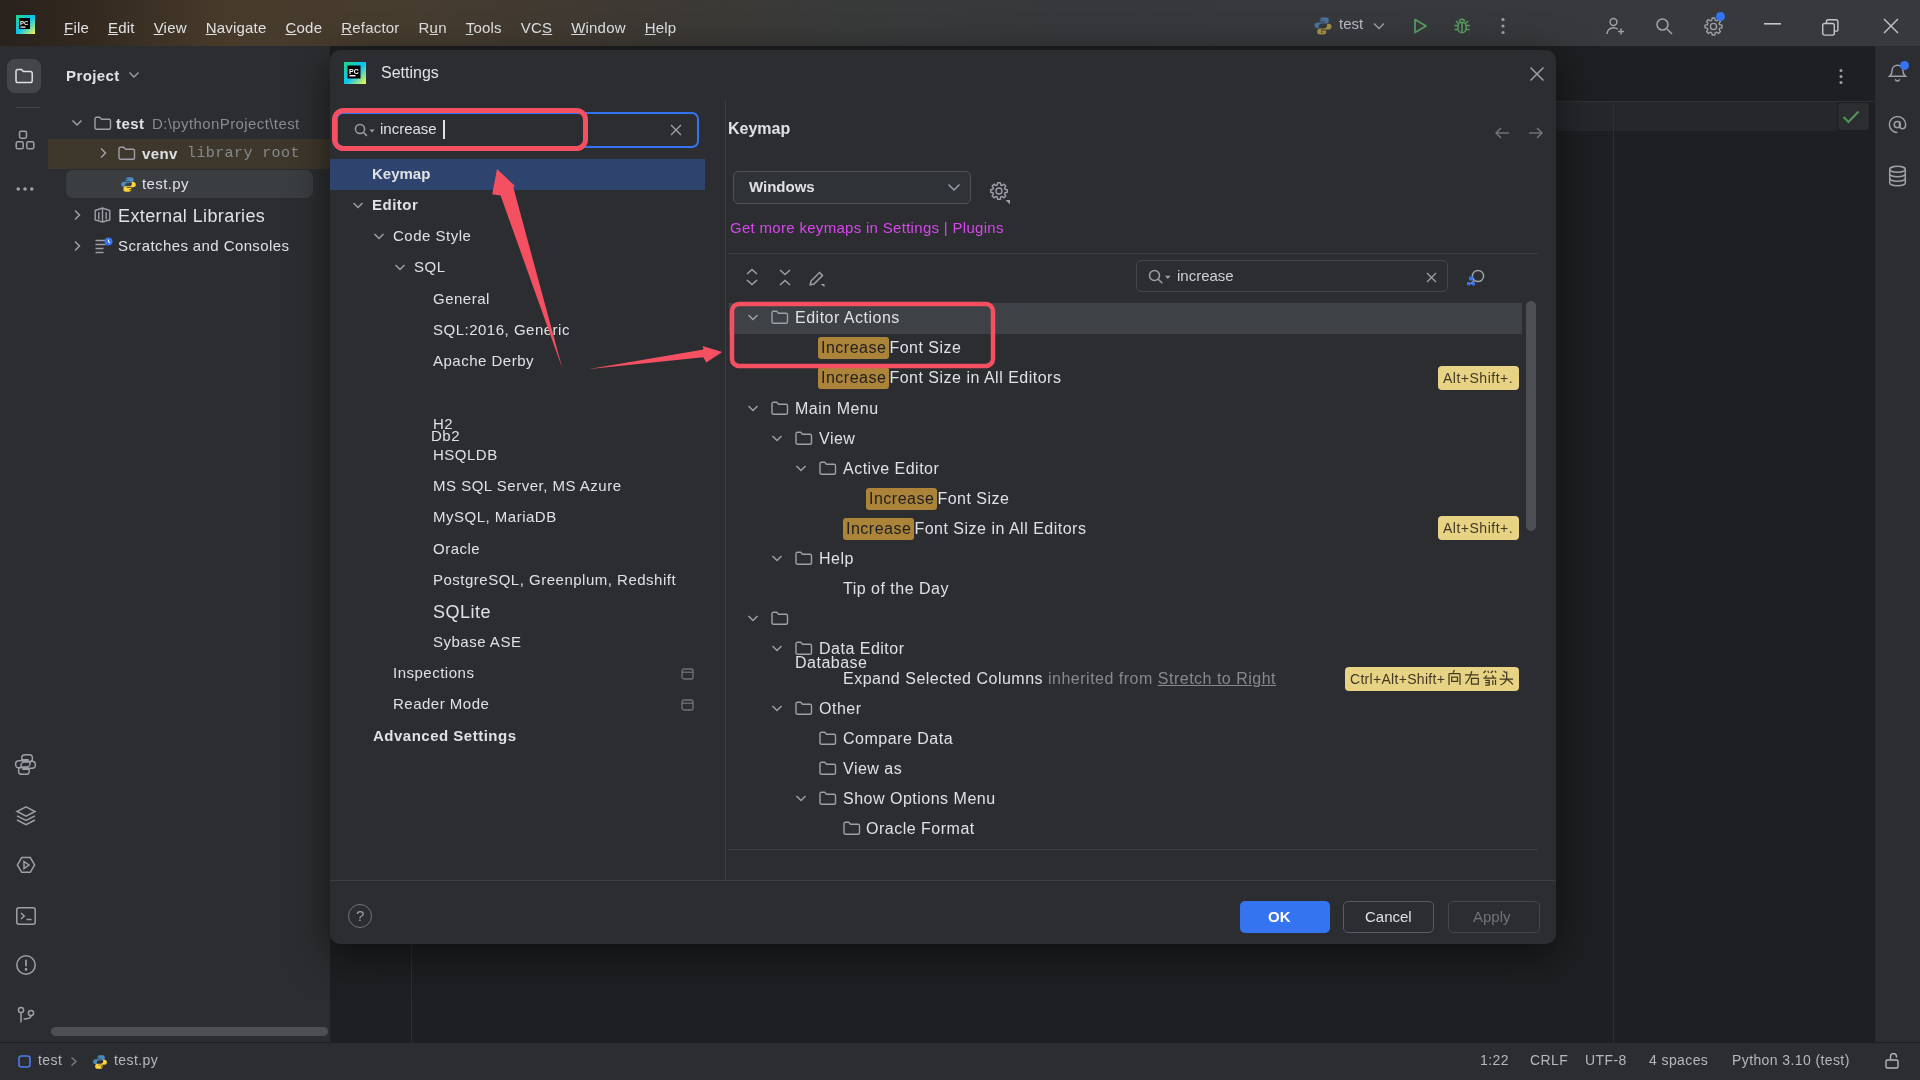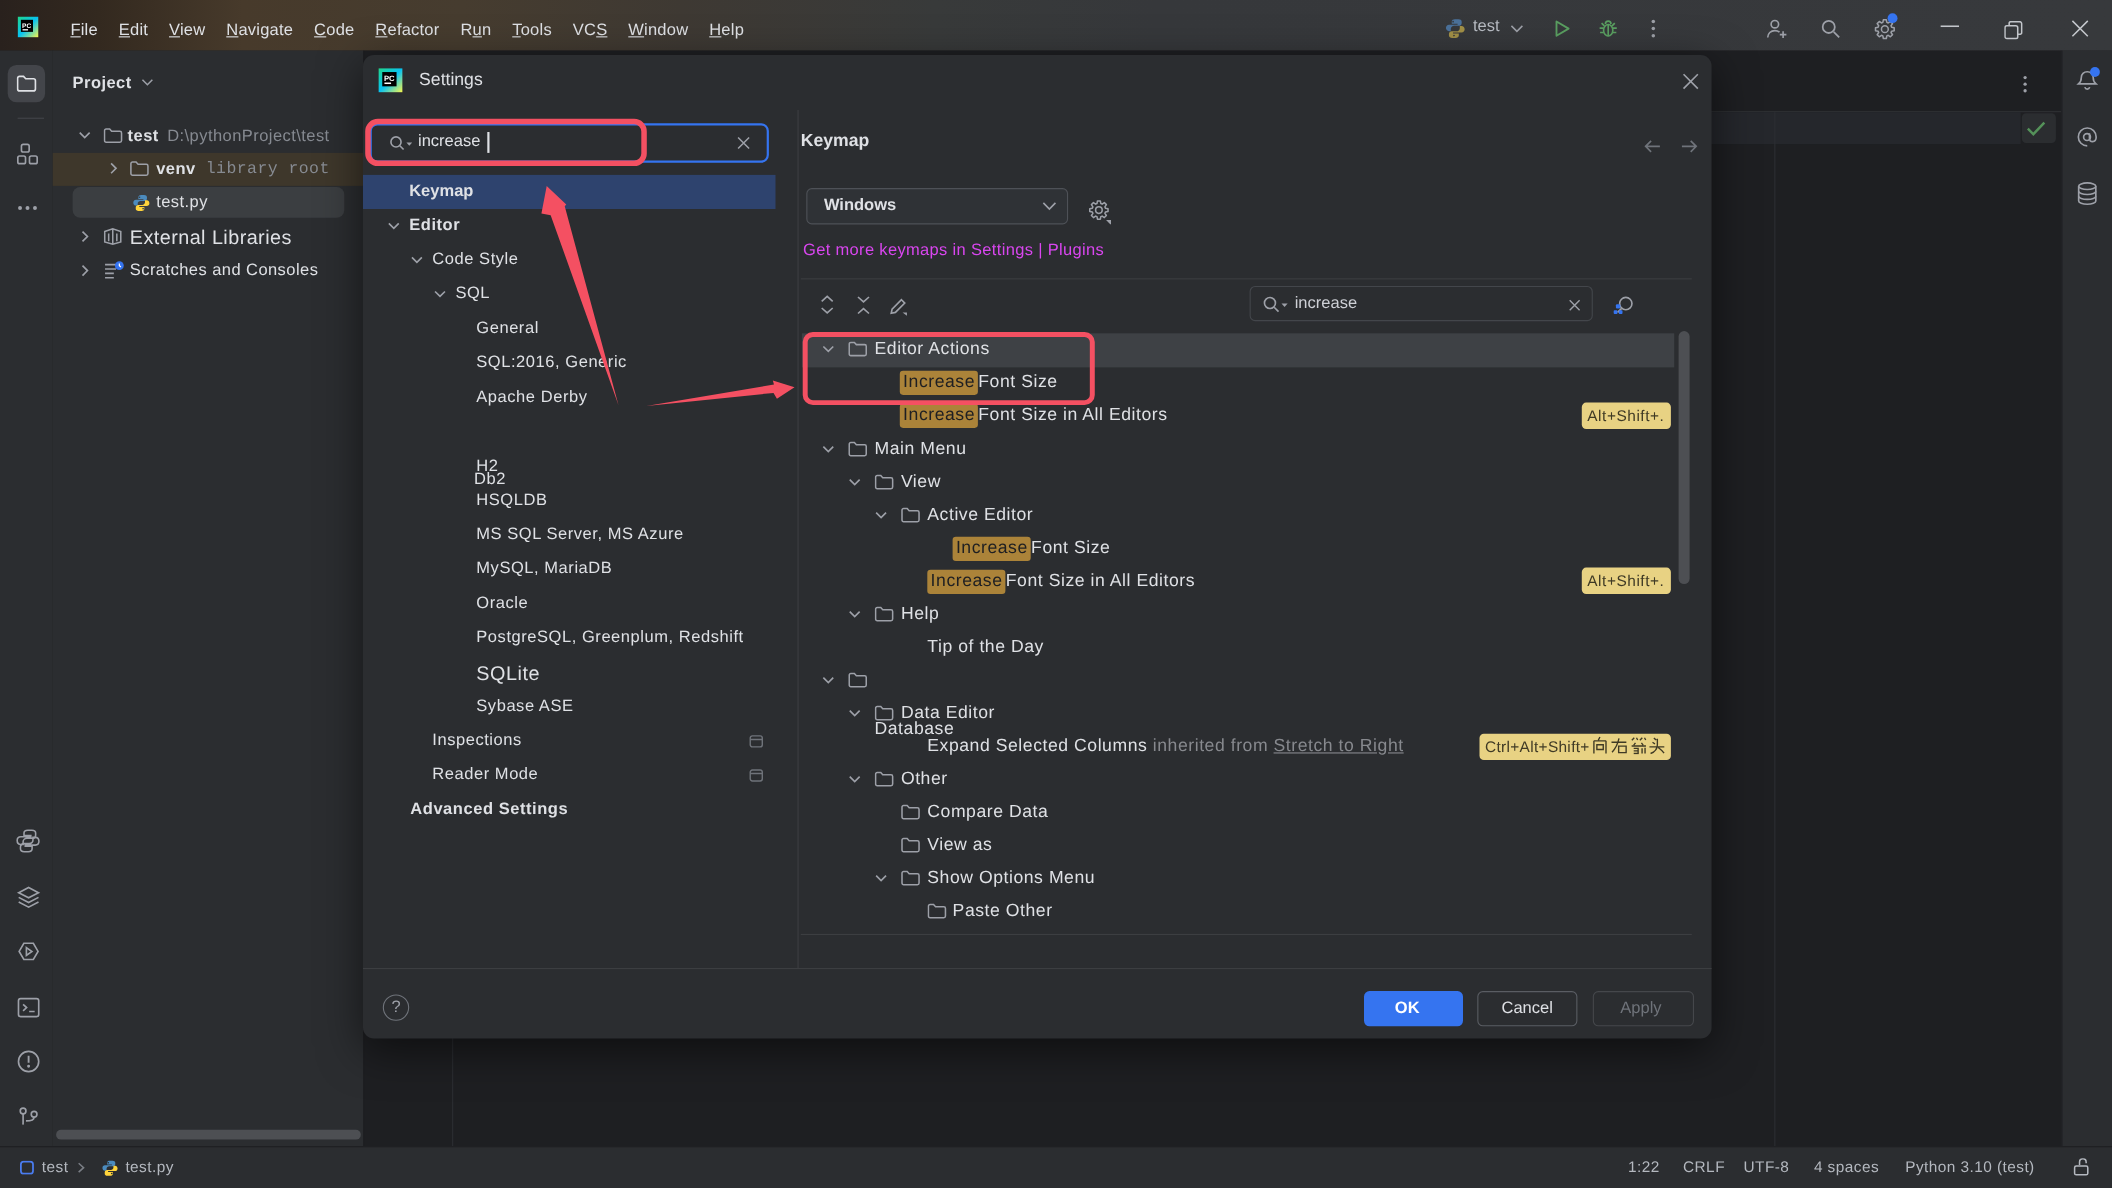--- a/index.html
+++ b/index.html
@@ -521,21 +521,21 @@
     <svg class="abs" style="left:489px;top:741px" width="18" height="15" viewBox="0 0 18 15" fill="none" stroke="#9da0a8" stroke-width="1.4">
           <path d="M1 2.8 a1.5 1.5 0 0 1 1.5-1.5 h3.2 l1.8 2 h7.5 a1.5 1.5 0 0 1 1.5 1.5 v7 a1.5 1.5 0 0 1-1.5 1.5 H2.5 A1.5 1.5 0 0 1 1 11.8 z"></path>
         </svg>
     <div class="row" style="left:513px;top:734px;height:30px;">
           <span class="txt">Show Options Menu</span>
         </div>
     <svg class="abs" style="left:513px;top:771px" width="18" height="15" viewBox="0 0 18 15" fill="none" stroke="#9da0a8" stroke-width="1.4">
           <path d="M1 2.8 a1.5 1.5 0 0 1 1.5-1.5 h3.2 l1.8 2 h7.5 a1.5 1.5 0 0 1 1.5 1.5 v7 a1.5 1.5 0 0 1-1.5 1.5 H2.5 A1.5 1.5 0 0 1 1 11.8 z"></path>
         </svg>
     <div class="row" style="left:536px;top:764px;height:30px;">
-          <span class="txt">Paste Other</span>
+          <span class="txt">Oracle Format</span>
         </div>
     <div class="abs" style="left:1108px;top:316px;width:81px;height:24px;background:#e8d283;border-radius:4px;"></div>
         <span class="abs txt" style="left:1113px;top:320px;font-size:14px;color:#3f3a25;">Alt+Shift+.</span>
     <div class="abs" style="left:1108px;top:466px;width:81px;height:24px;background:#e8d283;border-radius:4px;"></div>
         <span class="abs txt" style="left:1113px;top:470px;font-size:14px;color:#3f3a25;">Alt+Shift+.</span>
     <div class="abs" style="left:1015px;top:617px;width:174px;height:24px;background:#e8d283;border-radius:4px;"></div>
         <span class="abs txt" style="left:1020px;top:621px;font-size:14px;letter-spacing:0.3px;color:#3f3a25;">Ctrl+Alt+Shift+</span>
     <svg class="abs" style="left:1116px;top:619px" width="70" height="17" viewBox="0 0 70 17" fill="none" stroke="#3f3a25" stroke-width="1.25">
 <path d="M8.5 1 L7 3.8 M3 4.5 H14 M3 4.5 V16 M14 4.5 V16 M5.7 8 h5.8 v4.4 h-5.8 z"></path>
 <path d="M19 5.8 h13.5 M25.8 2.2 C24.8 7 22.5 11.5 19.5 14.8 M25.5 9.3 h6.8 v5.9 h-6.8 z"></path>

